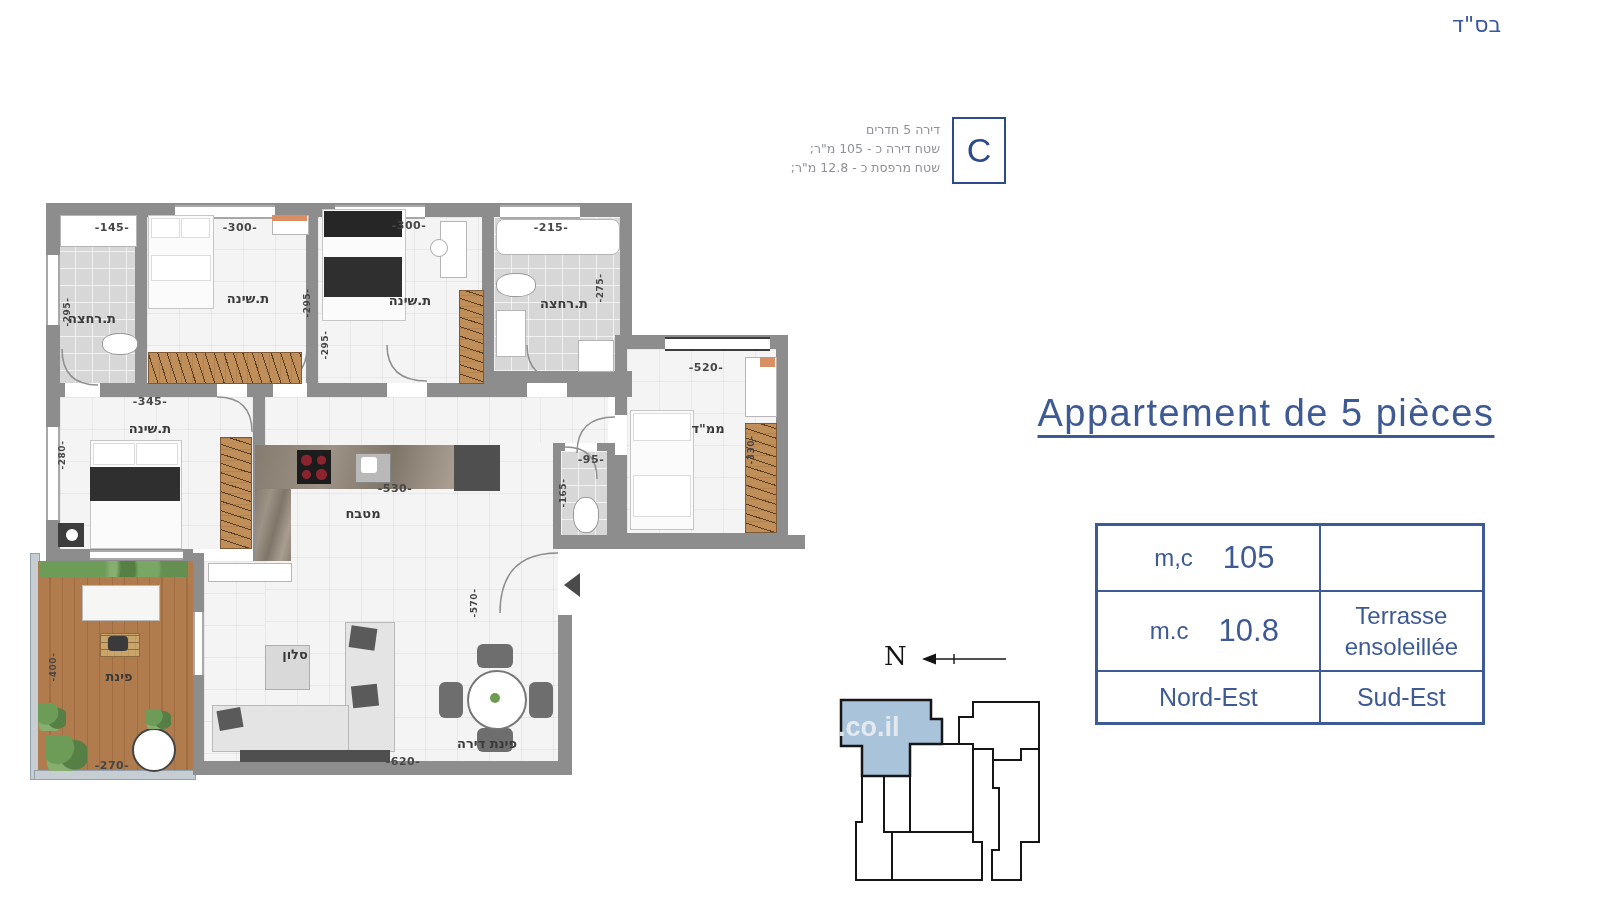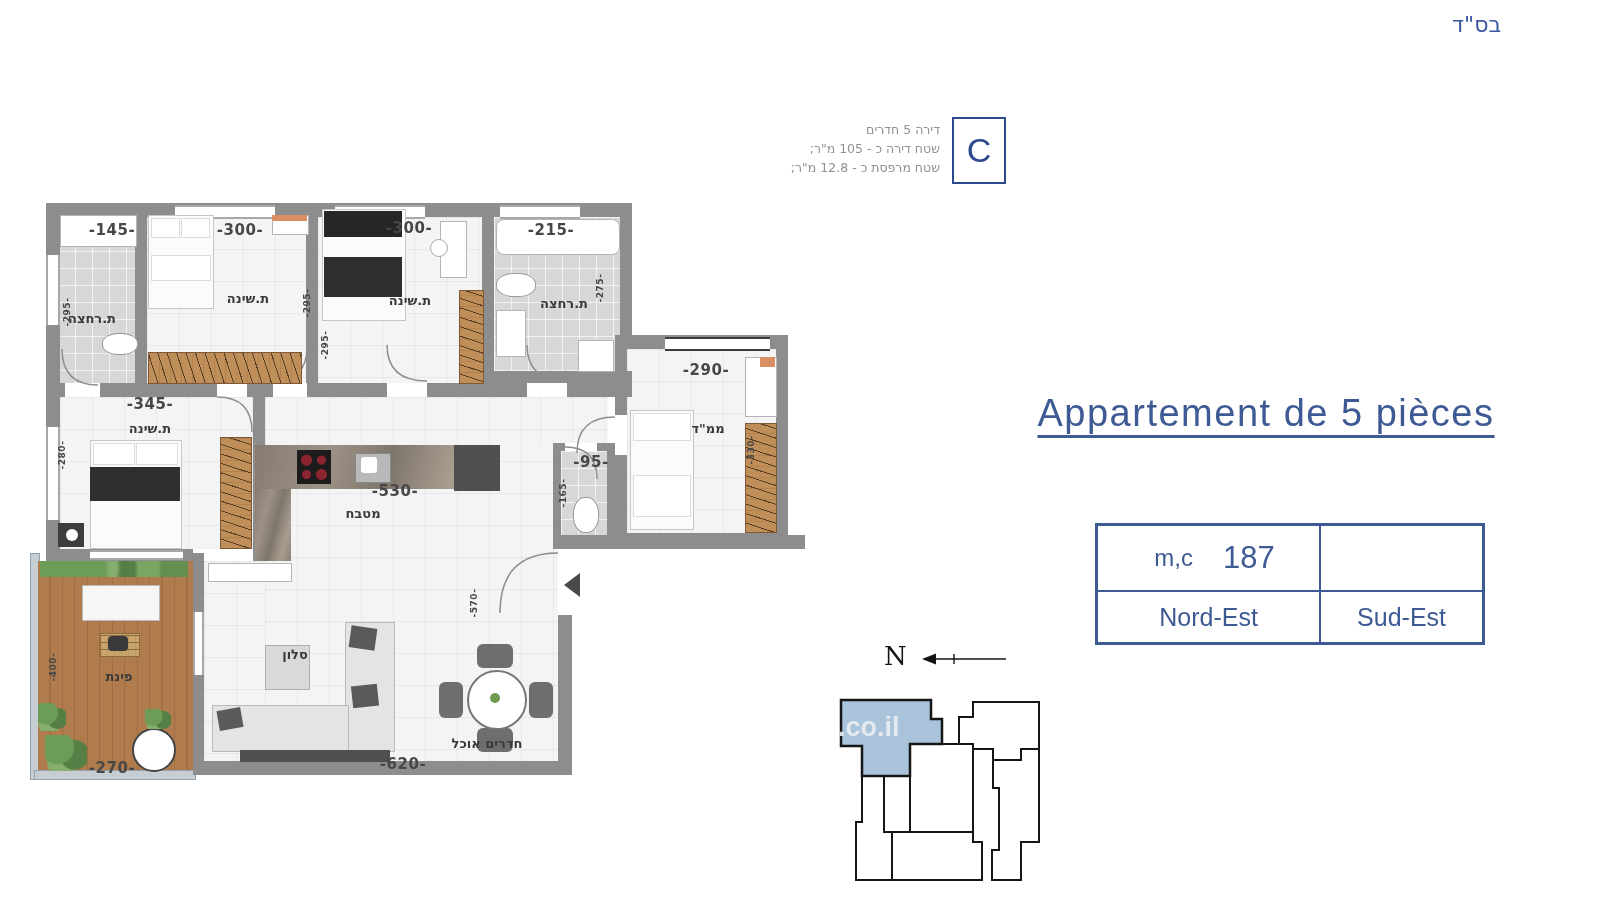--- a/index.html
+++ b/index.html
@@ -59,21 +59,21 @@
     radial-gradient(circle at 40% 55%,#557f45 0 40%,transparent 44%),
     radial-gradient(circle at 58% 45%,#79a663 0 38%,transparent 42%),
     radial-gradient(circle at 76% 55%,#648f50 0 40%,transparent 44%),
     radial-gradient(circle at 93% 45%,#86ae6e 0 38%,transparent 42%);}
   .plantblob{position:absolute;background-image:
     radial-gradient(circle at 30% 35%,#6d9b58 0 42%,transparent 46%),
     radial-gradient(circle at 70% 55%,#557f45 0 40%,transparent 44%),
     radial-gradient(circle at 40% 75%,#86ae6e 0 38%,transparent 42%);}
   .rlabel{position:absolute;font-family:"DejaVu Sans",sans-serif;font-weight:700;font-size:13px;
     color:#3a3a3a;text-align:center;}
-  .dim{position:absolute;font-family:"DejaVu Sans",sans-serif;font-weight:700;font-size:15px;
+  .dim{position:absolute;font-family:"DejaVu Sans",sans-serif;font-weight:700;font-size:11px;
     letter-spacing:.5px;color:#474747;text-align:center;width:70px;height:12px;}
   .dimv{position:absolute;font-family:"DejaVu Sans",sans-serif;font-weight:700;font-size:9px;
     letter-spacing:.5px;color:#474747;text-align:center;width:44px;height:12px;transform:rotate(-90deg);}
   .sofa{position:absolute;background:#e4e4e4;border:1px solid #b9b9b9;}
   .darkpiece{position:absolute;background:#4f4f4f;}
   #entry-arrow{position:absolute;width:0;height:0;border-top:12px solid transparent;
     border-bottom:12px solid transparent;border-right:16px solid #4a4a4a;}
   .chair{position:absolute;background:#6e6e6e;border-radius:6px;}
   .roundtable{position:absolute;background:#fff;border:2px solid #777;border-radius:50%;}
 </style>
@@ -94,24 +94,36 @@
   </div>
 
   <div class="abs" id="main-title">Appartement de 5 pièces</div>
 
   <table class="abs" id="spec-table">
     <tbody>
         <tr>
       <td style="width:222px;height:64px">
         <div class="cell-flex">
           <span class="t-label">m,c</span>
-          <span class="t-value">187</span>
+          <span class="t-value">105</span>
         </div>
       </td>
       <td style="width:162px"></td>
+    </tr>
+    <tr>
+      <td style="height:78px">
+        <div class="cell-flex">
+          <span class="t-label">m.c</span>
+          <span class="t-value">10.8</span>
+        </div>
+      </td>
+      <td>
+        <div class="t-terr">Terrasse</div>
+        <div class="t-terr">ensoleillée</div>
+      </td>
     </tr>
     <tr>
       <td style="height:50px" class="t-dir">Nord-Est</td>
       <td class="t-dir">Sud-Est</td>
     </tr>
   </tbody>
     </table>
 
   <div class="abs" id="compass-n">N</div>
   <svg class="abs" id="compass-arrow" width="100" height="18">
@@ -252,21 +264,21 @@
     <div class="dim" style="left:486px;top:26px">-215-</div>
     <div class="dimv" style="left:549px;top:87px">-275-</div>
 
     <div class="bedw" style="left:600px;top:215px;width:62px;height:118px"></div>
     <div class="pillow" style="left:603px;top:218px;width:56px;height:26px"></div>
     <div class="pillow" style="left:603px;top:280px;width:56px;height:40px"></div>
     <div class="fixt" style="left:715px;top:162px;width:30px;height:58px"></div>
     <div style="position:absolute;left:730px;top:162px;width:15px;height:10px;background:#d98e63"></div>
     <div class="wardrobe-v" style="left:715px;top:228px;width:30px;height:108px"></div>
     <div class="rlabel" style="left:643px;top:226px;width:70px">ממ"ד</div>
-    <div class="dim" style="left:641px;top:166px">-290-</div>
+    <div class="dim" style="left:641px;top:166px">-520-</div>
     <div class="dimv" style="left:700px;top:249px">-330-</div>
 
     <div class="bedw" style="left:60px;top:245px;width:90px;height:107px"></div>
     <div class="pillow" style="left:63px;top:248px;width:40px;height:20px"></div>
     <div class="pillow" style="left:106px;top:248px;width:40px;height:20px"></div>
     <div class="blanket" style="left:60px;top:272px;width:90px;height:34px"></div>
     <div style="position:absolute;left:28px;top:328px;width:26px;height:24px;background:#3d3d3d"></div>
     <div style="position:absolute;left:36px;top:334px;width:12px;height:12px;background:#fff;border-radius:50%"></div>
     <div class="wardrobe-v" style="left:190px;top:242px;width:30px;height:110px"></div>
     <div class="rlabel" style="left:85px;top:226px;width:70px">ת.שינה</div>
@@ -302,16 +314,16 @@
     <div class="dimv" style="left:423px;top:402px">-570-</div>
     <div class="dim" style="left:338px;top:560px">-620-</div>
     <div id="entry-arrow" style="left:534px;top:378px"></div>
 
     <div class="chair" style="left:447px;top:449px;width:36px;height:24px"></div>
     <div class="chair" style="left:447px;top:533px;width:36px;height:24px"></div>
     <div class="chair" style="left:409px;top:487px;width:24px;height:36px"></div>
     <div class="chair" style="left:499px;top:487px;width:24px;height:36px"></div>
     <div class="roundtable" style="left:437px;top:475px;width:56px;height:56px"></div>
     <div style="position:absolute;left:460px;top:498px;width:10px;height:10px;background:#6f9a52;border-radius:50%"></div>
-    <div class="rlabel" style="left:412px;top:541px;width:90px">חדרים אוכל</div>
+    <div class="rlabel" style="left:412px;top:541px;width:90px">פינת דירה</div>
 
   </div>
 </div>
 
 </body></html>

